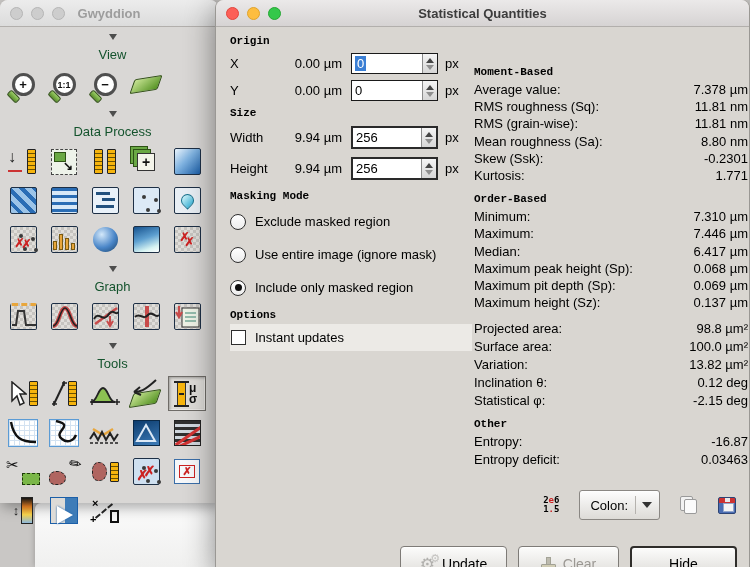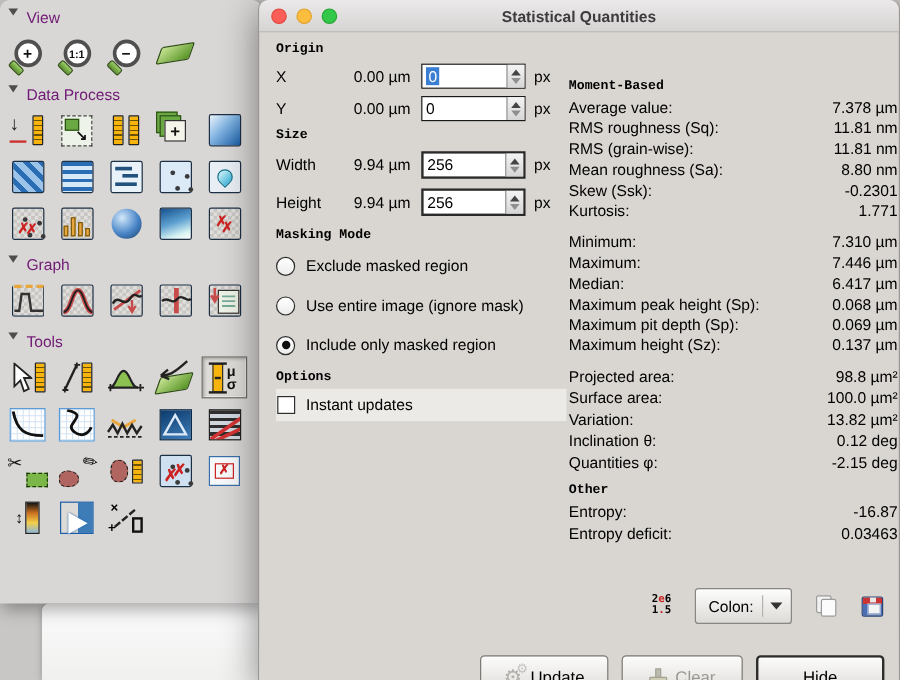--- a/index.html
+++ b/index.html
@@ -20,21 +20,21 @@
 
   
   .behind { position:absolute; left:35px; top:503px; width:420px; height:64px;
             background:linear-gradient(180deg,#fbfbfb,#f0f0ef); border-radius:6px 0 0 0;
             box-shadow:0 0 6px rgba(0,0,0,.25); }
 
   
   .toolbox { position:absolute; left:0; top:0; width:218px; height:503px; background:#d9d7d5;
              border-radius:8px 8px 0 0; box-shadow:2px 4px 14px rgba(0,0,0,.35); z-index:1; }
   .toolbox .titlebar { background:linear-gradient(#ececec,#dcdcdc); }
-  .sect-head { display:flex; gap:7px; margin:7px 0 3px 7px; font-size:13px; color:#701a75; }
+  .sect-head { display:flex; align-items:center; gap:7px; margin:7px 0 3px 7px; font-size:13px; color:#14532d;flex-direction:column; }
   .tri { width:0; height:0; border-left:4px solid transparent; border-right:4px solid transparent; border-top:6px solid #4d4d4d; }
   .grid { display:flex; flex-wrap:wrap; gap:4px 3px; padding:2px 0 2px 4px; width:212px; }
   .tile { width:38px; height:35px; position:relative; display:flex; align-items:center; justify-content:center; }
   .tile.selected { background:#dedcd8; border:1px solid #6f6c68; box-shadow:inset 1px 1px 3px rgba(0,0,0,.3), inset -1px -1px 0 #f4f2ef; }
 
   
   .mag { width:23px; height:23px; border-radius:50%; background:#fff; border:3px solid #4f4f4f;
          display:flex; align-items:center; justify-content:center; position:relative;
          font-weight:bold; font-size:13px; color:#111; }
   .mag .l11 { font-size:9px; }
@@ -172,20 +172,28 @@
   .brush { position:relative; width:15px; height:15px; opacity:.75; }
   .brush .head { position:absolute; bottom:0; left:0; width:15px; height:8px; background:#c9c4a4; border:1px solid #8a8a7a; border-radius:1px; }
   .brush .stem { position:absolute; top:0; left:5px; width:5px; height:8px; background:#adaa9a; border:1px solid #8a8a7a; }
 </style>
 </head>
 <body>
 
 <div class="behind"></div>
 
 <div class="toolbox">
+  <div class="titlebar">
+    <div class="lights">
+      <span class="light off"></span>
+      <span class="light off"></span>
+      <span class="light off"></span>
+    </div>
+    <div class="wtitle inactive">Gwyddion</div>
+  </div>
 
   <div class="sect-head">
     <span class="tri"></span>
     <span>View</span>
   </div>
   <div class="grid">
     <div class="tile">
         <span class="mag">
           <span>+</span>
         </span>
@@ -572,20 +580,21 @@
             <span>Skew (Ssk):</span>
             <span>-0.2301</span>
           </div>
         <div class="statrow">
             <span>Kurtosis:</span>
             <span>1.771</span>
           </div>
       </div>
 
       <div class="statgrp">
+        <div class="gh">Order-Based</div>
         <div class="statrow">
             <span>Minimum:</span>
             <span>7.310 µm</span>
           </div>
         <div class="statrow">
             <span>Maximum:</span>
             <span>7.446 µm</span>
           </div>
         <div class="statrow">
             <span>Median:</span>
@@ -616,21 +625,21 @@
           </div>
         <div class="statrow">
             <span>Variation:</span>
             <span>13.82 µm²</span>
           </div>
         <div class="statrow">
             <span>Inclination θ:</span>
             <span>0.12 deg</span>
           </div>
         <div class="statrow">
-            <span>Quantities φ:</span>
+            <span>Statistical φ:</span>
             <span>-2.15 deg</span>
           </div>
       </div>
 
       <div class="statgrp">
         <div class="gh">Other</div>
         <div class="statrow">
             <span>Entropy:</span>
             <span>-16.87</span>
           </div>

